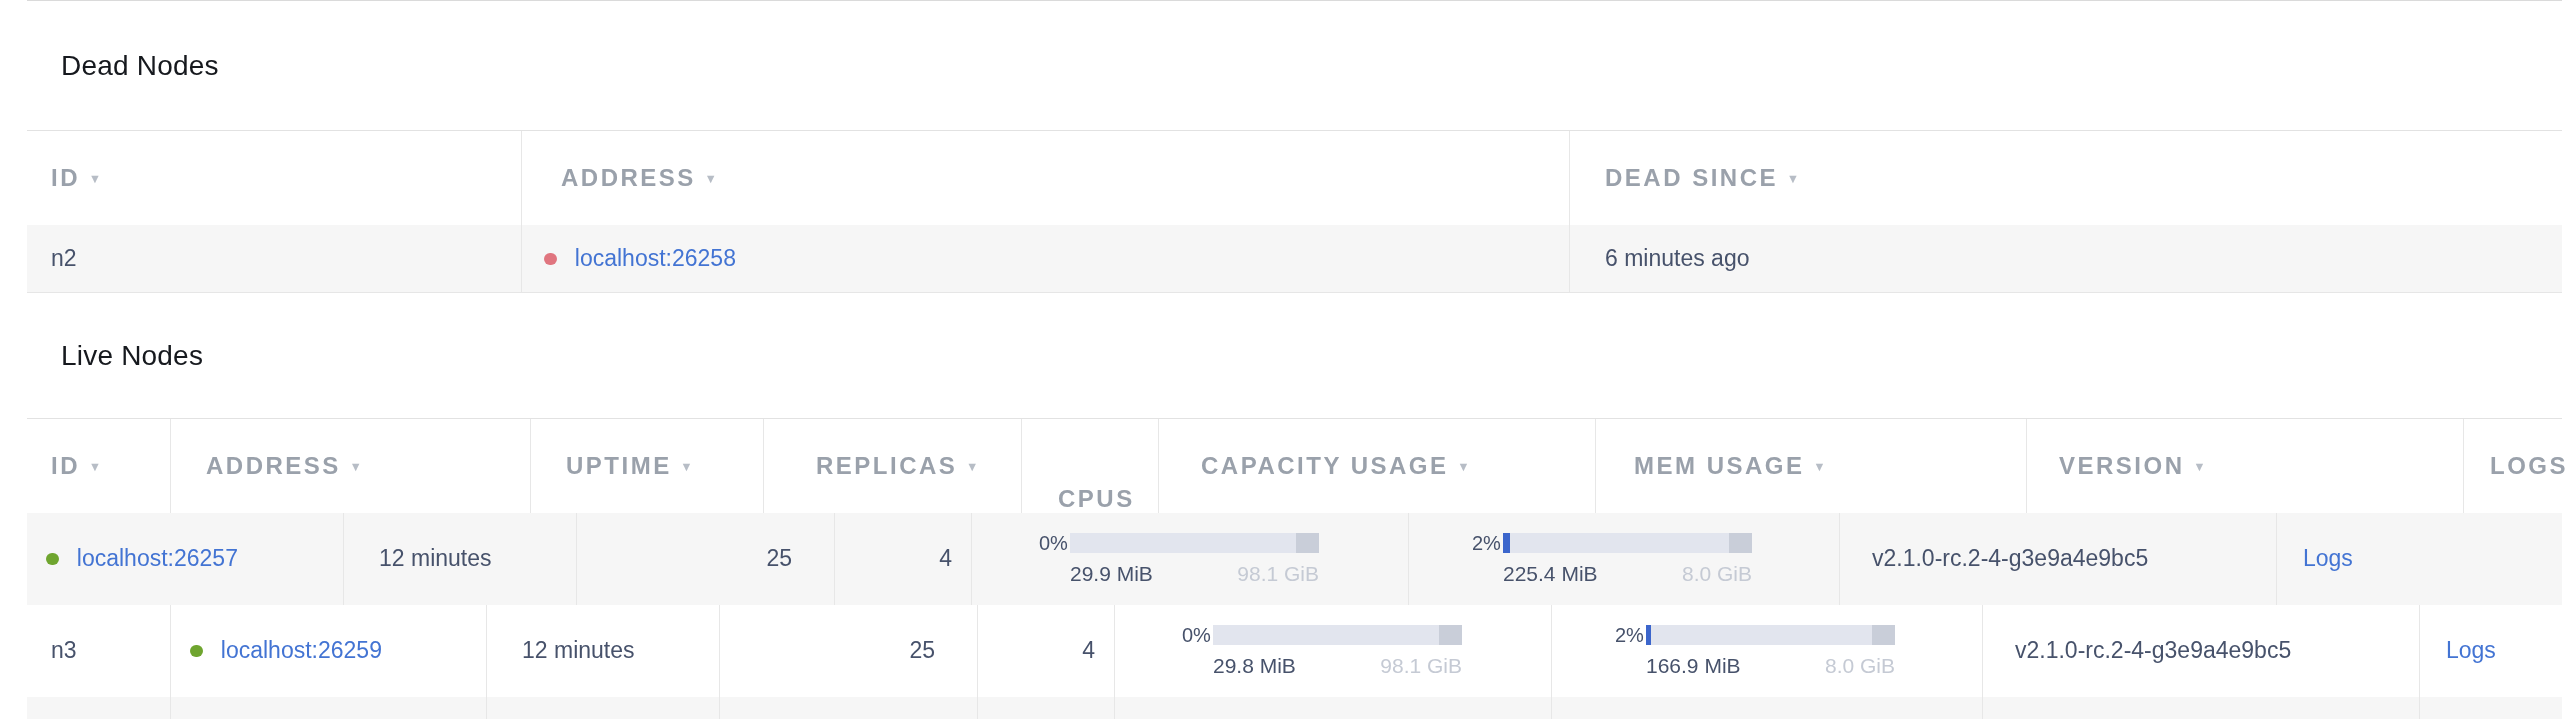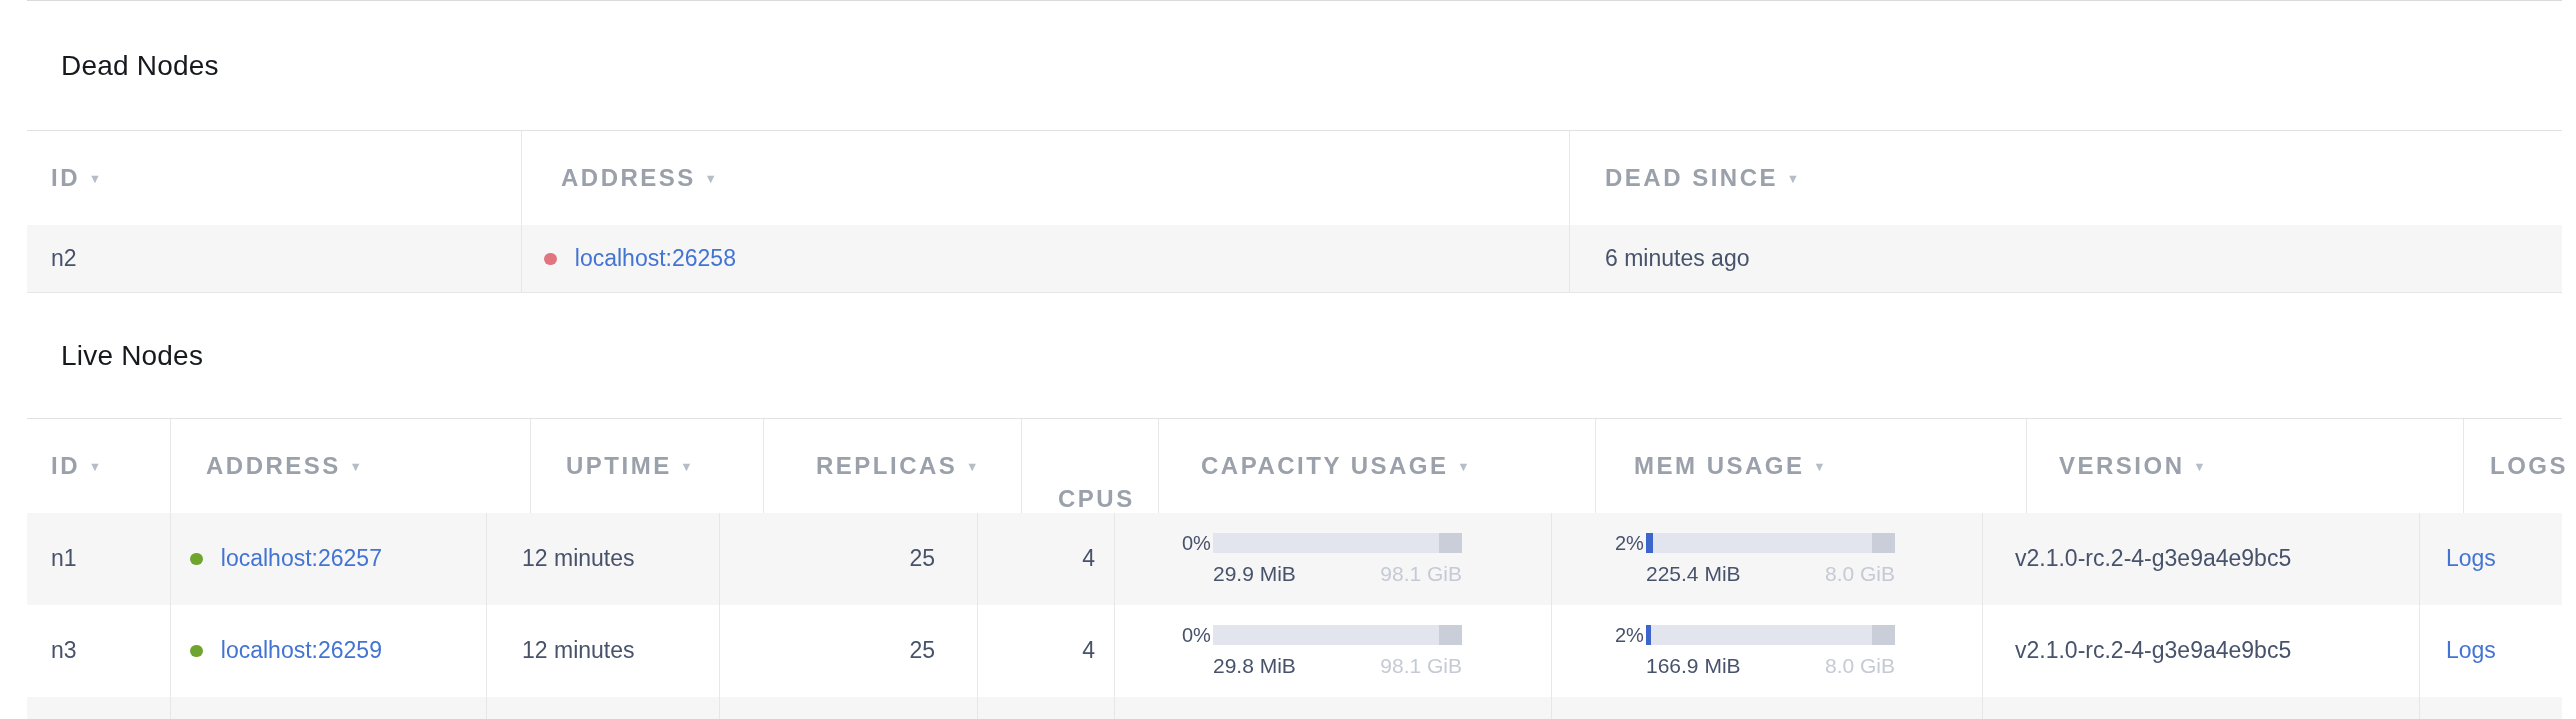--- a/index.html
+++ b/index.html
@@ -115,23 +115,20 @@
           </div>
           <div class="cell" style="width: 437px; padding-left: 32px;">
             <span class="h-label">VERSION</span>
             <span class="sort-arrow">▼</span>
           </div>
           <div class="cell" style="width: 144px; padding-left: 26px;">
             <span class="h-label">LOGS</span>
           </div>
         </div>
         <div class="trow live-r alt">
-          <div class="cell" style="width: 143px; padding-left: 24px;">
-            <span class="cell-text">n1</span>
-          </div>
           <div class="cell" style="width: 316px; padding-left: 19px;">
             <span class="dot dot-live"></span>
             <a class="lnk" href="#">localhost:26257</a>
           </div>
           <div class="cell" style="width: 233px; padding-left: 35px;">
             <span class="cell-text">12 minutes</span>
           </div>
           <div class="cell num-cell" style="width: 258px; padding-right: 42px;">
             <span class="cell-text">25</span>
           </div>

